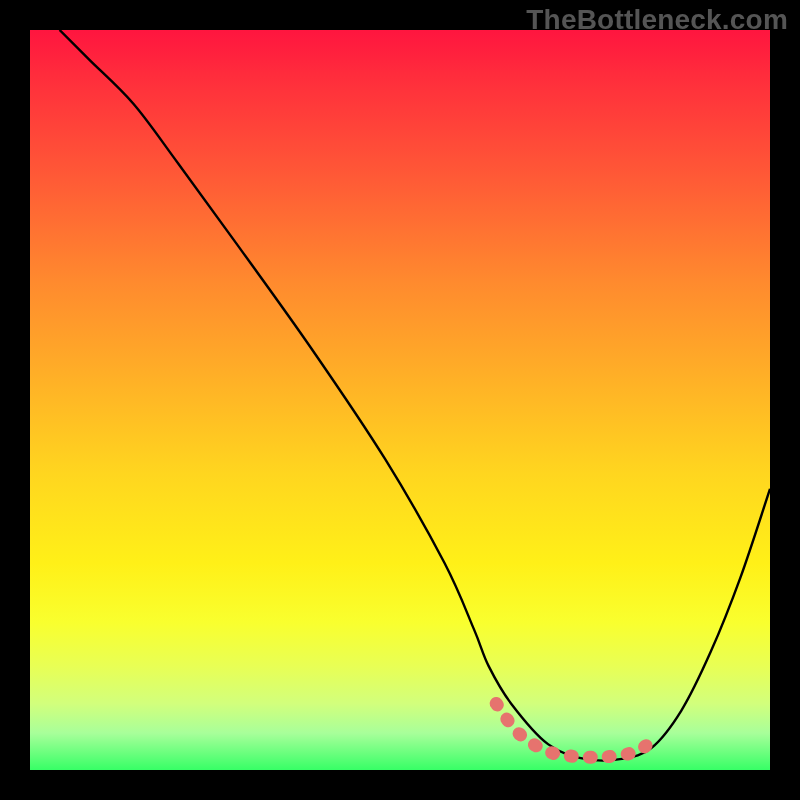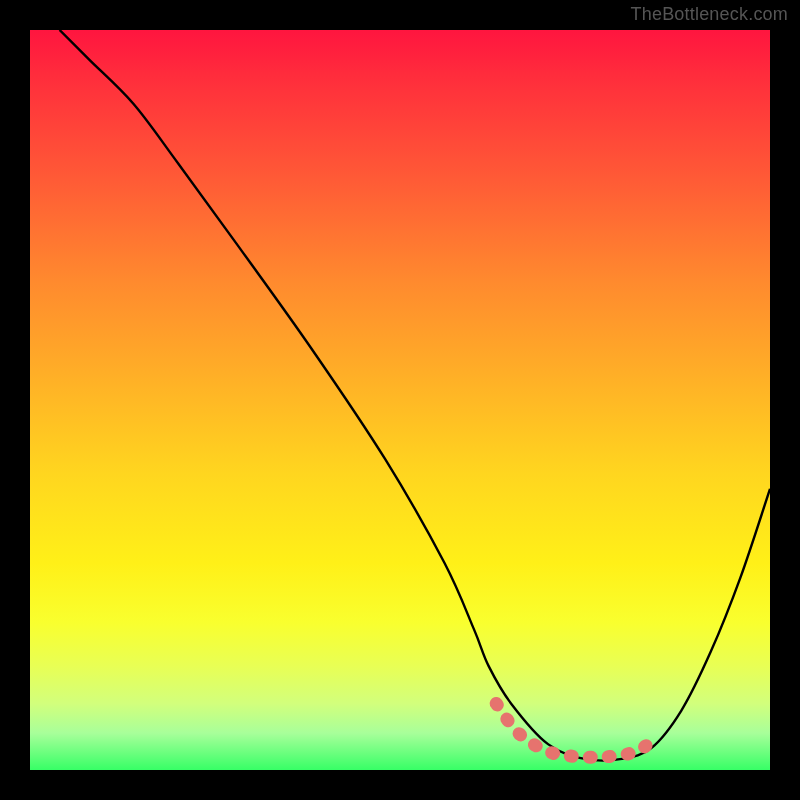--- a/index.html
+++ b/index.html
@@ -9,22 +9,22 @@
     background: #000;
     position: relative;
     font-family: Arial, sans-serif;
     overflow: hidden;
   }
   .watermark {
     position: absolute;
     top: 4px;
     right: 12px;
     color: #555;
-    font-size: 18px;
-    font-weight: normal;
+    font-size: 28px;
+    font-weight: bold;
     z-index: 10;
     letter-spacing: 0.2px;
   }
   .plot-area {
     position: absolute;
     left: 30px;
     top: 30px;
     width: 740px;
     height: 740px;
     overflow: hidden;

